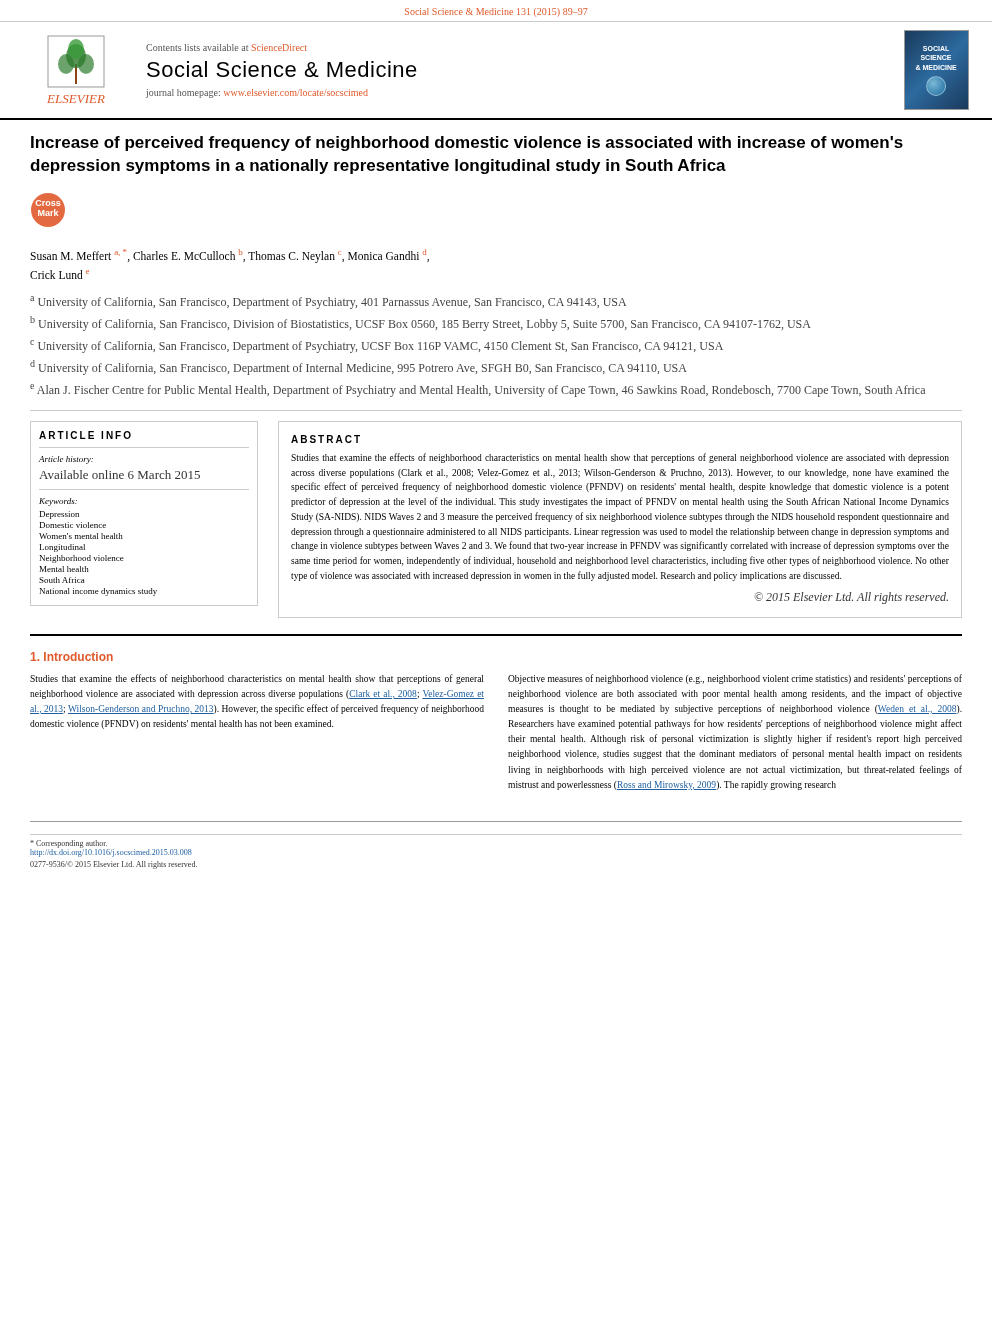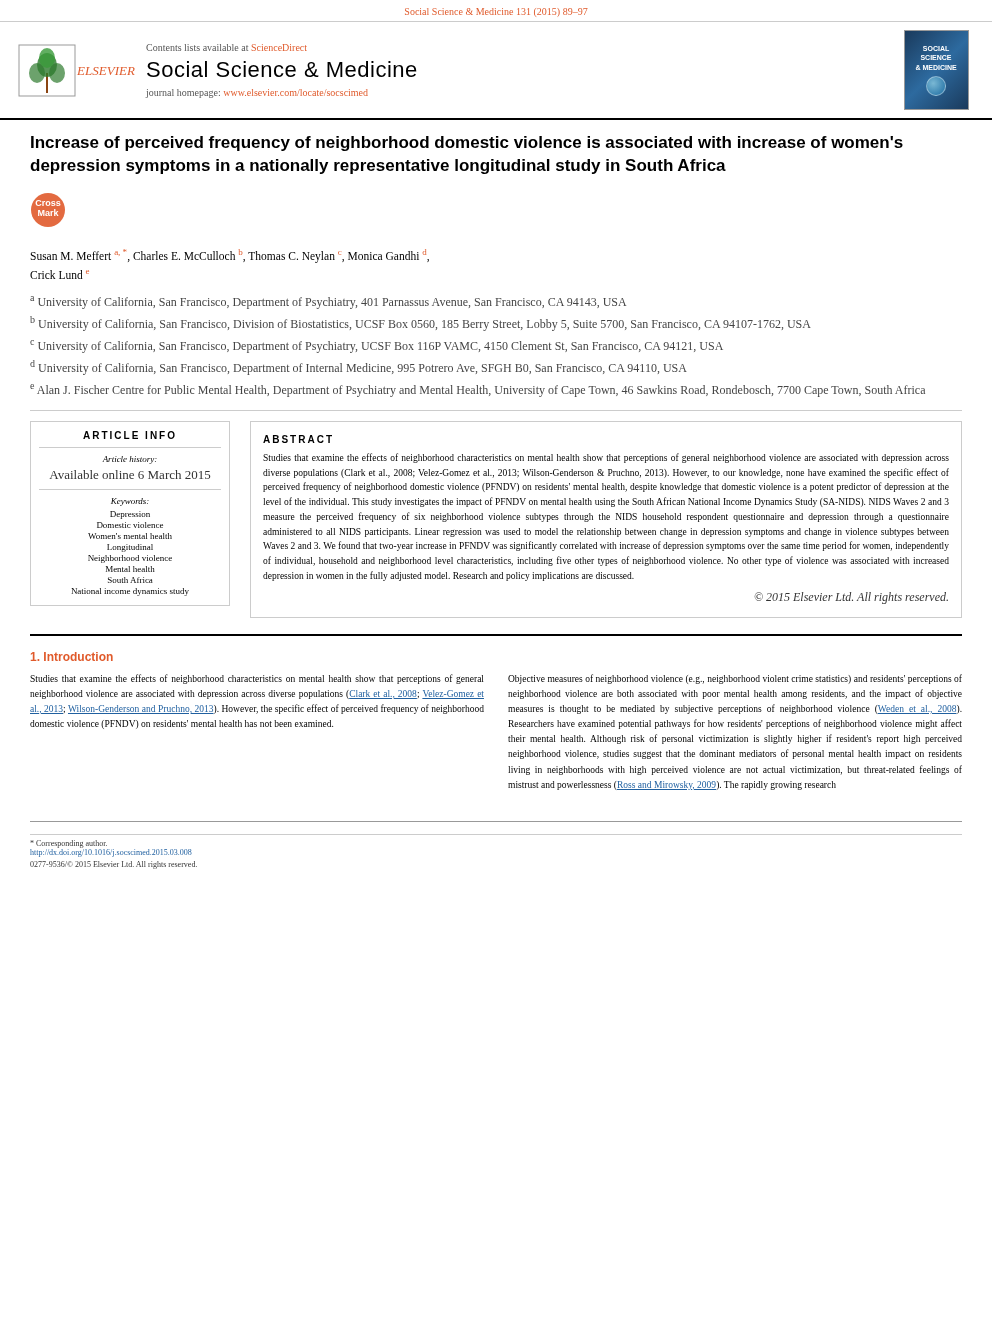--- a/index.html
+++ b/index.html
@@ -35,21 +35,21 @@
       gap: 10px;
     }
     .journal-header-left {
       width: 120px;
       display: flex;
       flex-direction: column;
       align-items: center;
     }
     .elsevier-logo {
       display: flex;
-      flex-direction: row;
+      flex-direction: column;
       align-items: center;
     }
     .elsevier-tree {
       width: 60px;
       height: 55px;
     }
     .elsevier-text {
       font-size: 13px;
       font-style: italic;
       color: #e05a2b;
@@ -164,23 +164,22 @@
       padding-bottom: 10px;
     }
     .affiliations p { margin-bottom: 1px; }
     
     .two-col {
       display: flex;
       gap: 20px;
       margin-top: 8px;
     }
     .col-left {
-      width: 200px;
+      width: 228px;
       flex-shrink: 0;
-      text-align: center;
     }
     .col-right {
       flex: 1;
     }
     
     .article-info-box {
       border: 1px solid #ccc;
       padding: 8px;
       font-size: 9px;
       margin-bottom: 10px;

